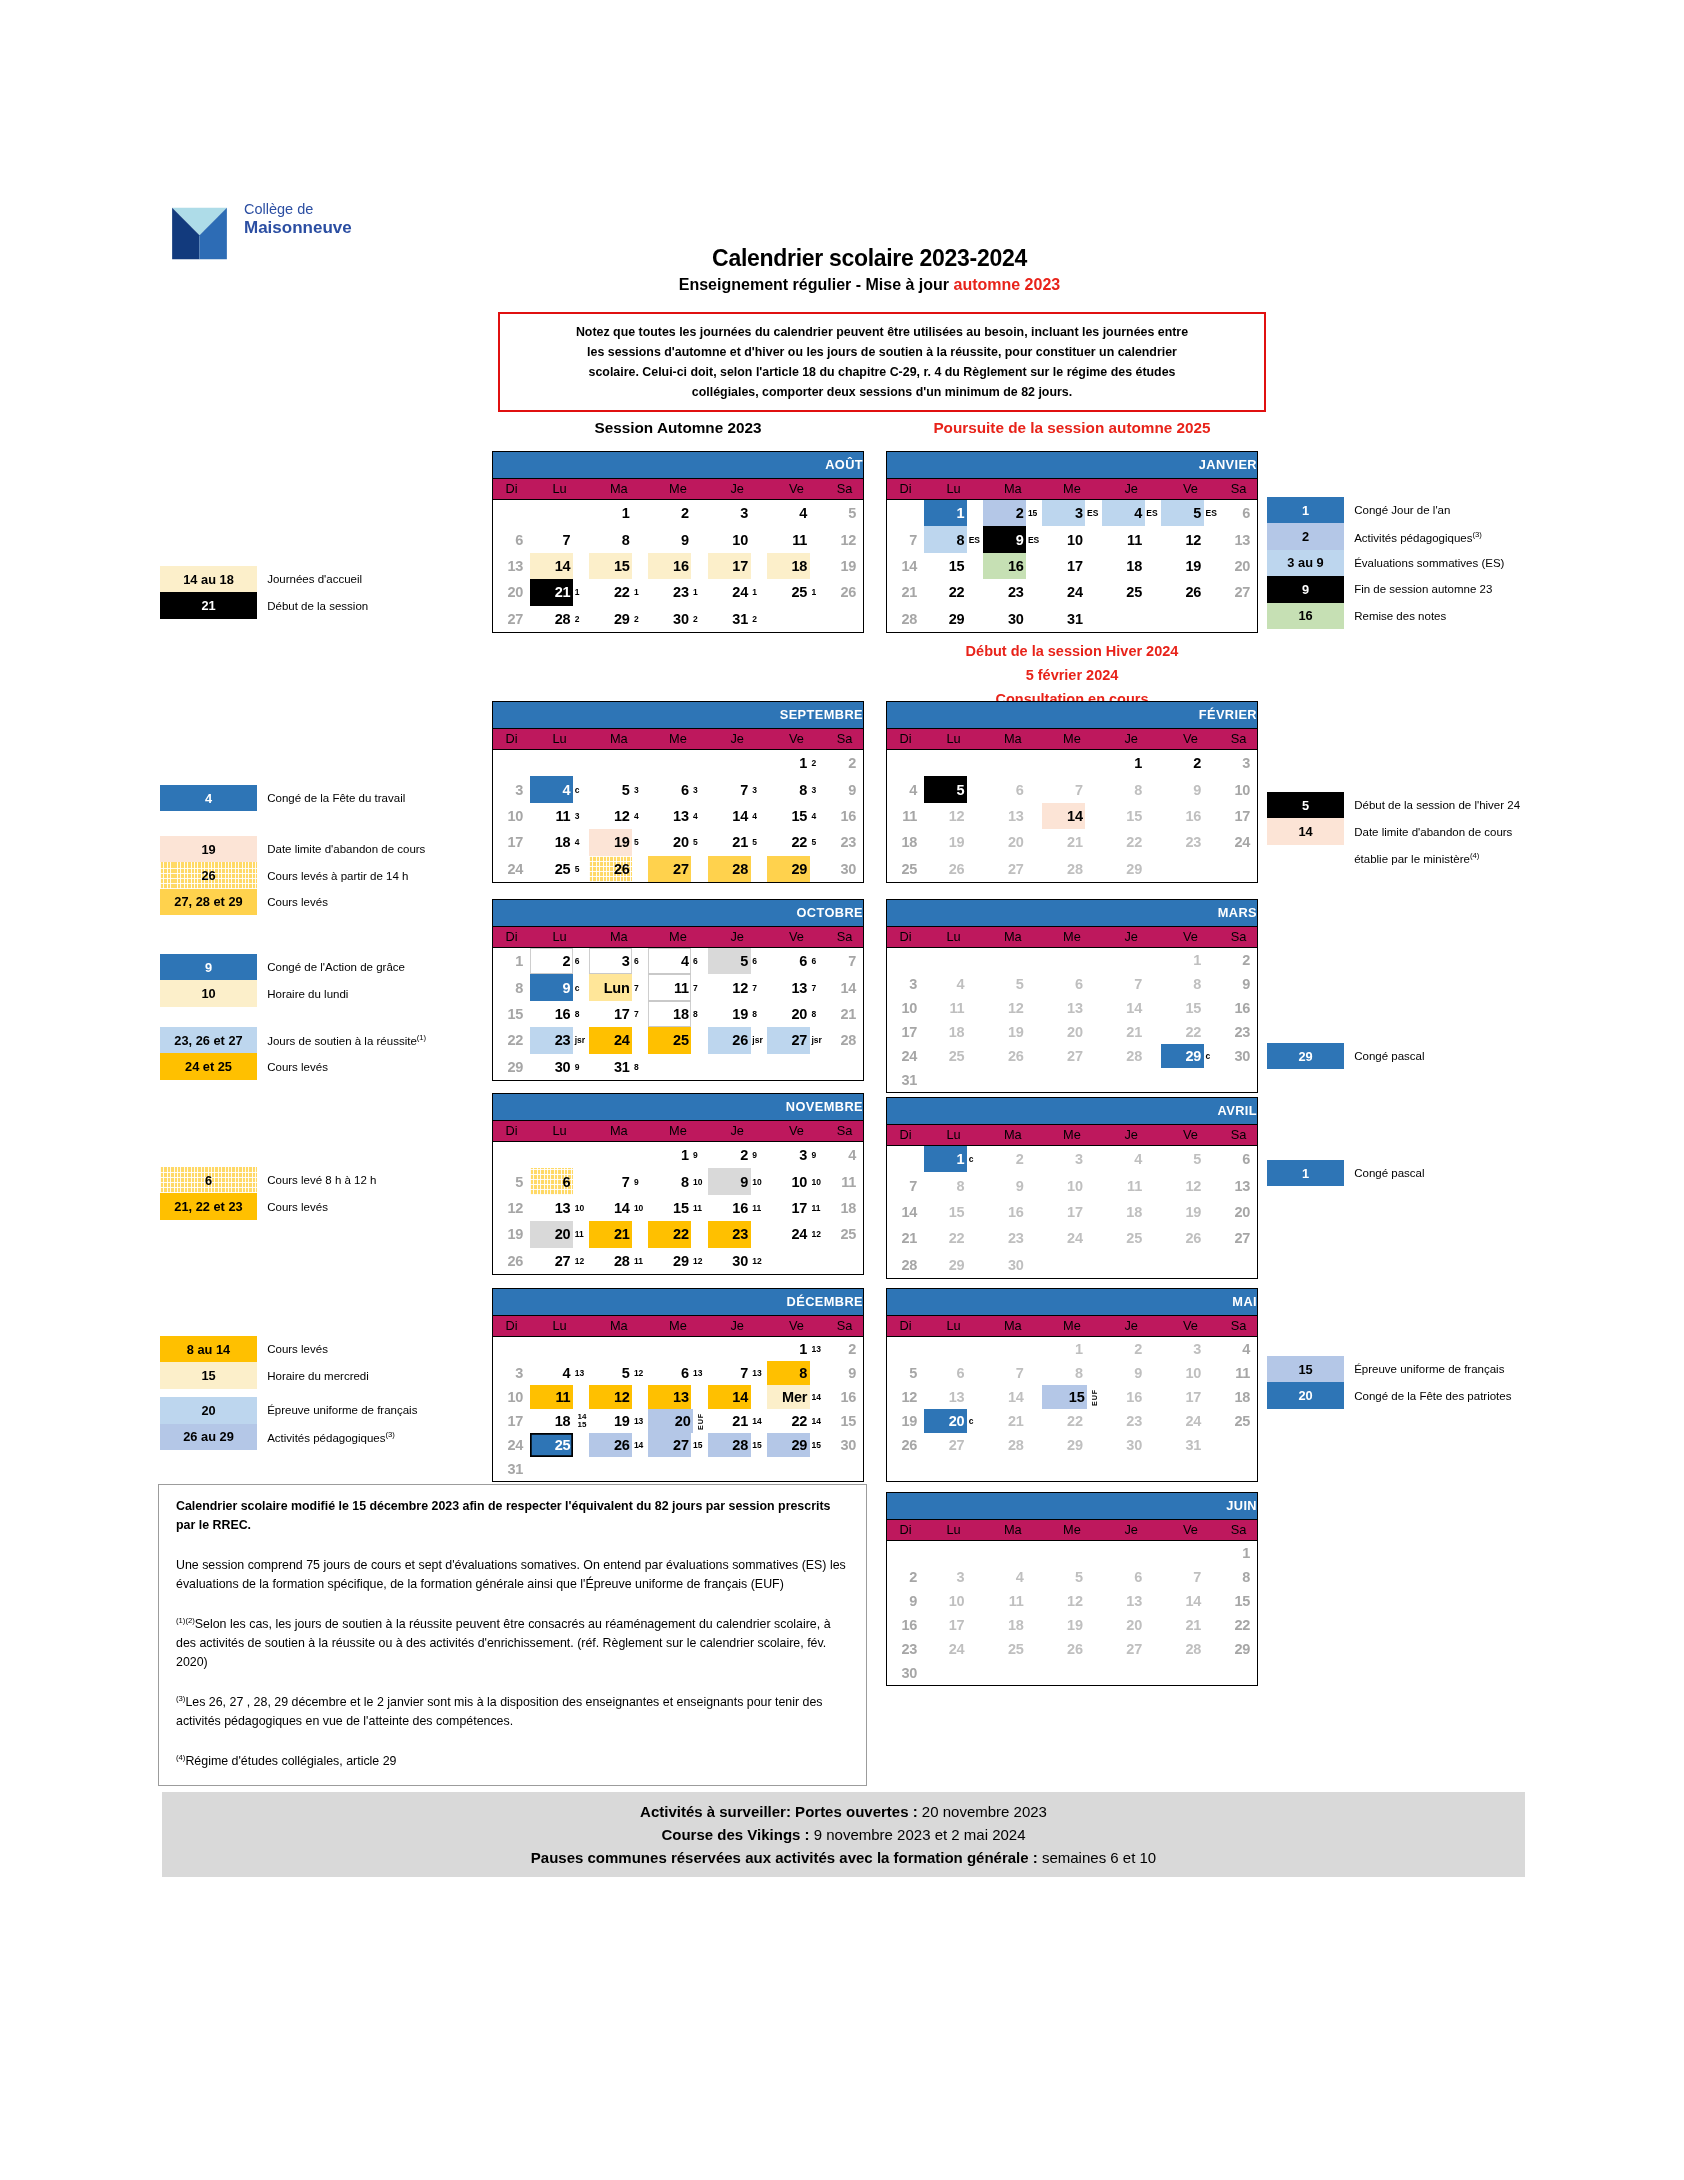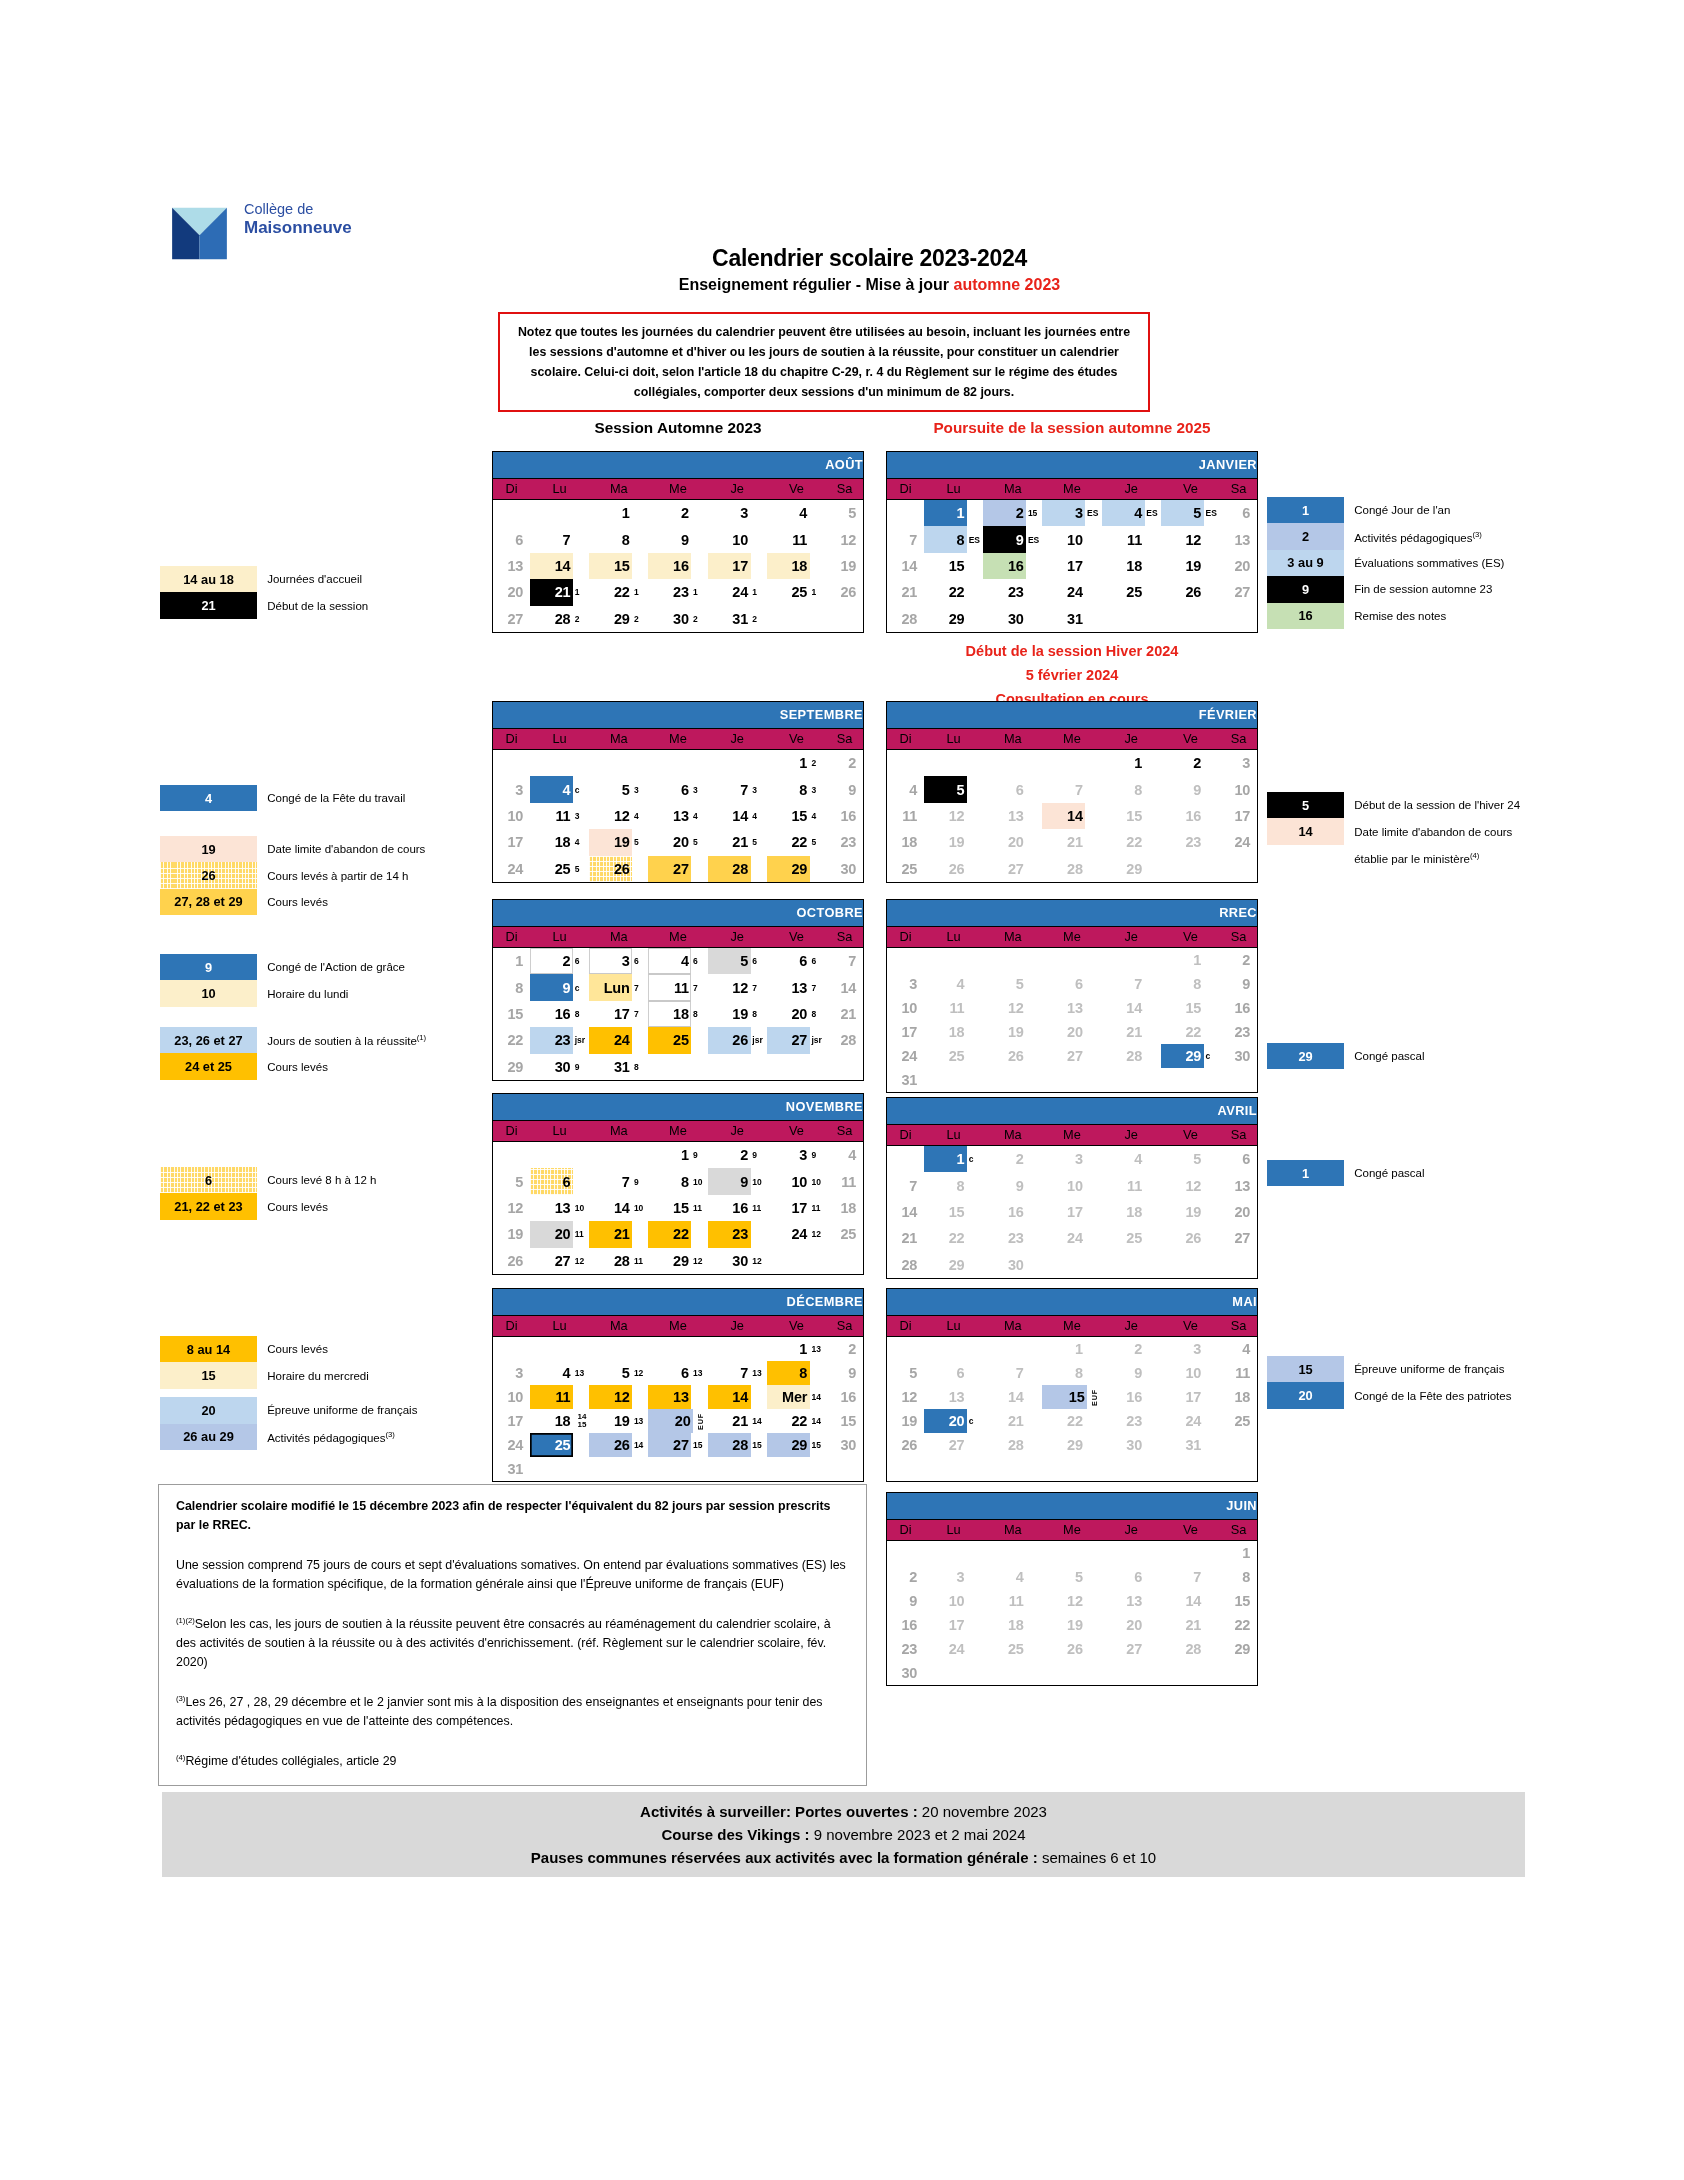--- a/index.html
+++ b/index.html
@@ -9,21 +9,21 @@
 
   
   .logo{left:167px;top:201px;display:flex;align-items:flex-start;}
   .logo-text{margin-left:12px;color:#2B4EA2;line-height:1.15;}
   .logo-text .l1{font-size:14.5px;}
   .logo-text .l2{font-size:17px;font-weight:700;}
   .titlewrap{left:498px;top:245px;width:743px;text-align:center;}
   .title{font-size:23px;font-weight:700;letter-spacing:-0.3px;}
   .subtitle{font-size:16px;font-weight:700;margin-top:4.3px;}
   .red{color:#E8231A;}
-  .notice{left:498px;top:312px;width:652px;border:2.6px solid #E01010;box-sizing:border-box;
+  .notice{left:498px;top:312px;width:768px;border:2.6px solid #E01010;box-sizing:border-box;
           padding:7.7px 8.5px;text-align:center;font-size:12.4px;font-weight:700;line-height:1.62;}
   .colhead{top:419px;width:372px;text-align:center;font-size:15.3px;font-weight:700;}
   .colhead.left{left:492px;}
   .colhead.right{left:886px;color:#E8231A;}
   .hiver-note{left:886px;top:639px;width:372px;text-align:center;color:#E8231A;
               font-size:14.5px;font-weight:700;line-height:24px;}
 
   
   .cal{position:absolute;width:372px;border:1.7px solid #000;background:#fff;box-sizing:border-box;}
   .cal-title{height:25.6px;background:#2E75B6;color:#fff;font-weight:700;text-align:right;
@@ -1103,21 +1103,21 @@
       </div>
       <div class="cell">
         <div class="box t-dim">29</div>
         <div class="sub"></div>
       </div>
       <div class="cell"></div>
       <div class="cell edge"></div>
     </div>
   </div>
 <div class="cal six" style="left:886px;top:899px">
-    <div class="cal-title">RREC</div>
+    <div class="cal-title">MARS</div>
     <div class="dayrow">
       <span>Di</span>
       <span>Lu</span>
       <span>Ma</span>
       <span>Me</span>
       <span>Je</span>
       <span>Ve</span>
       <span>Sa</span>
     </div>
     <div class="week">

